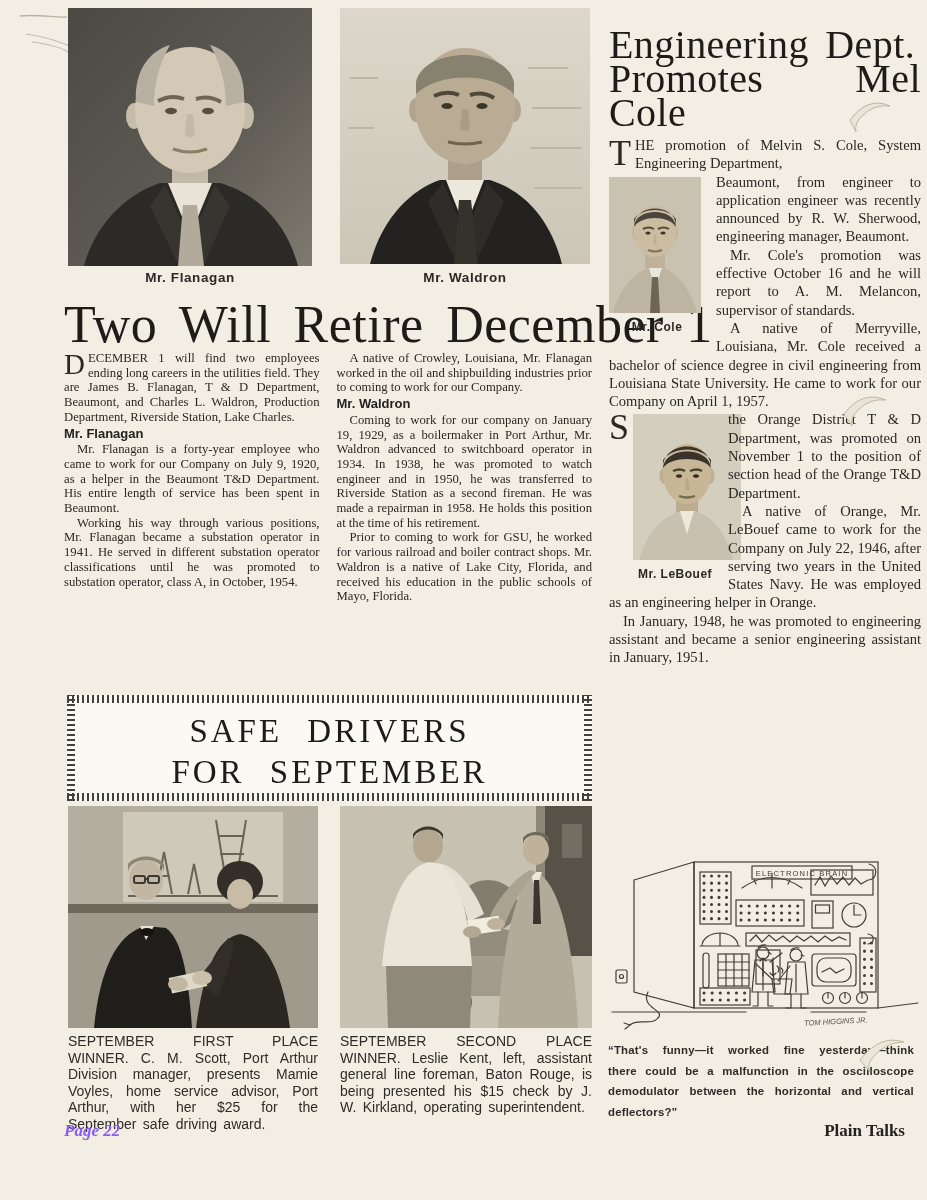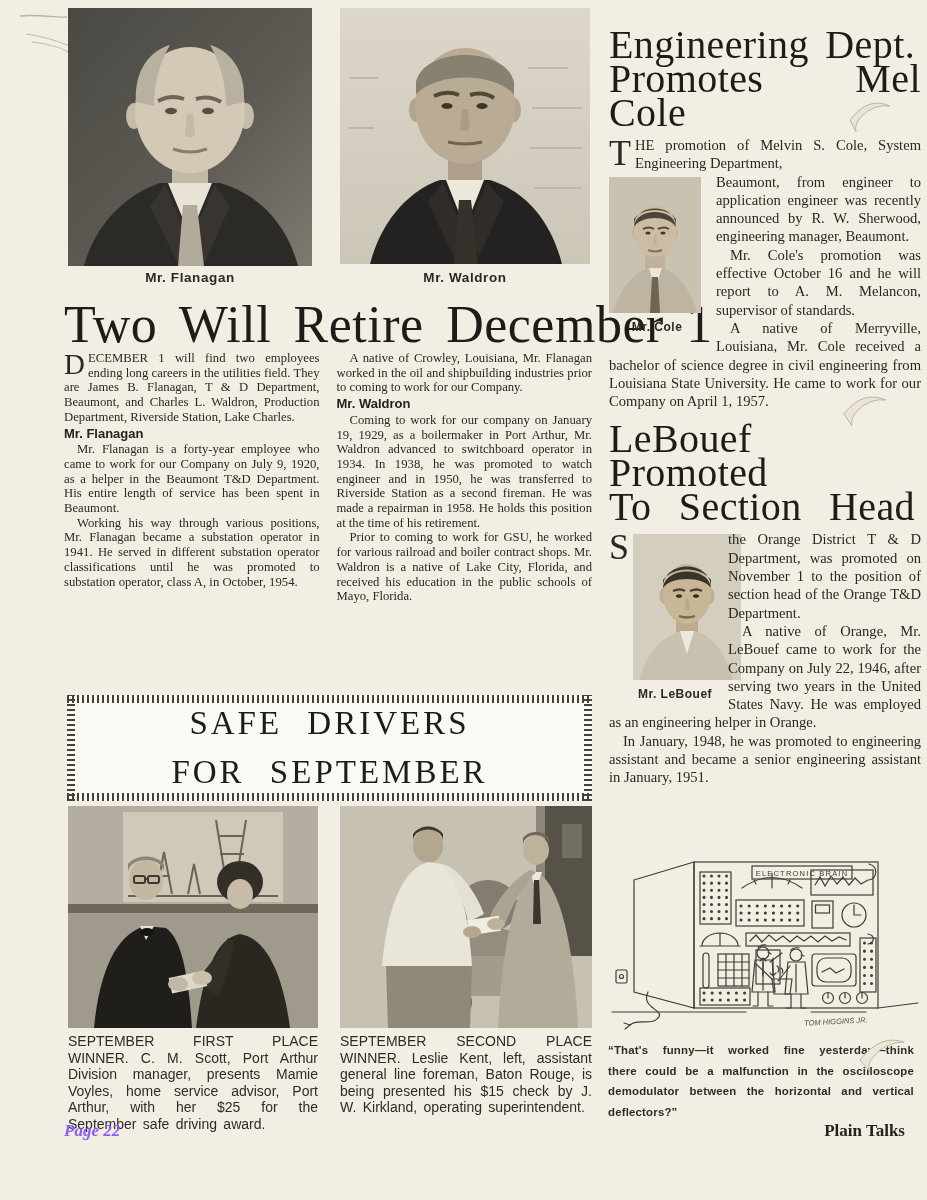--- a/index.html
+++ b/index.html
@@ -45,21 +45,21 @@
   .ws-med { word-spacing:6px; }
 
   
   .sd-frame { position:absolute; left:67px; top:695px; width:525px; height:106px; background:#fbf9f3; }
   .sd-strip { position:absolute; }
   .sd-top    { left:0; top:0; width:100%; height:8px;  background:repeating-linear-gradient(90deg,#44413a 0 1.6px, transparent 1.6px 5px); }
   .sd-bottom { left:0; bottom:0; width:100%; height:8px; background:repeating-linear-gradient(90deg,#44413a 0 1.6px, transparent 1.6px 5px); }
   .sd-left   { left:0; top:0; width:8px; height:100%;  background:repeating-linear-gradient(0deg,#44413a 0 1.6px, transparent 1.6px 5px); }
   .sd-right  { right:0; top:0; width:8px; height:100%; background:repeating-linear-gradient(0deg,#44413a 0 1.6px, transparent 1.6px 5px); }
   .sd-title { position:absolute; left:8px; top:8px; right:8px; bottom:8px; display:flex;
-    flex-direction:column; justify-content:space-between; align-items:center; background:#fbf9f3; }
+    flex-direction:column; justify-content:flex-end; align-items:center; background:#fbf9f3; }
   .sd-title span { display:block; font-size:33px; line-height:41px; letter-spacing:3px;
     word-spacing:14px; color:#1e1c18; }
 
   .sd-caption { position:absolute; font-family:"Liberation Sans", sans-serif; font-weight:normal;
     font-size:14px; line-height:16.5px; text-align:justify; word-spacing:2.5px; color:#2e2c27; }
 
   
   .cartoon { position:absolute; left:606px; top:840px; width:318px; height:196px; }
   .cartoon svg { display:block; width:100%; height:100%; }
   .cartoon-caption { position:absolute; left:608px; top:1040px; width:306px;
@@ -190,24 +190,20 @@
           <path d="M39 73 q7 3 14 0" stroke="#80735c" stroke-width="2" fill="none"></path>
         </svg>
         <figcaption>Mr. Cole</figcaption>
       </figure>
       <p>Beaumont, from engineer to application engineer was recently announced by R. W. Sherwood, engineering manager, Beaumont.</p>
       <p class="ind">Mr. Cole's promotion was effective October 16 and he will report to A. M. Melancon, supervisor of standards.</p>
       <p class="ind">A native of Merryville, Louisiana, Mr. Cole received a bachelor of science degree in civil engineering from Louisiana State University. He came to work for our Company on April 1, 1957.</p>
     </div>
 
     <div class="article">
-      <h2 class="h2-gap">
-        <span class="ws-med">LeBouef Promoted</span>
-        <span class="ws-wide">To Section Head</span>
-      </h2>
       <p><span class="dropcap-lg">S</span></p>
       <figure class="float-photo" style="width:84px;">
         <svg width="108" height="146" viewBox="0 0 108 146">
           <rect width="108" height="146" fill="#d4cebf"></rect>
           <rect x="43" y="82" width="22" height="20" fill="#bcab90"></rect>
           <path d="M6 146 C16 112 36 100 48 97 L62 97 C76 101 92 114 100 146 Z" fill="#c8c1b0"></path>
           <path d="M47 97 L54 120 L61 97 Z" fill="#ece8dc"></path>
           <ellipse cx="31" cy="62" rx="4.5" ry="8" fill="#bfae90"></ellipse>
           <ellipse cx="77" cy="62" rx="4.5" ry="8" fill="#bfae90"></ellipse>
           <ellipse cx="54" cy="60" rx="24" ry="30" fill="#c8b797"></ellipse>

